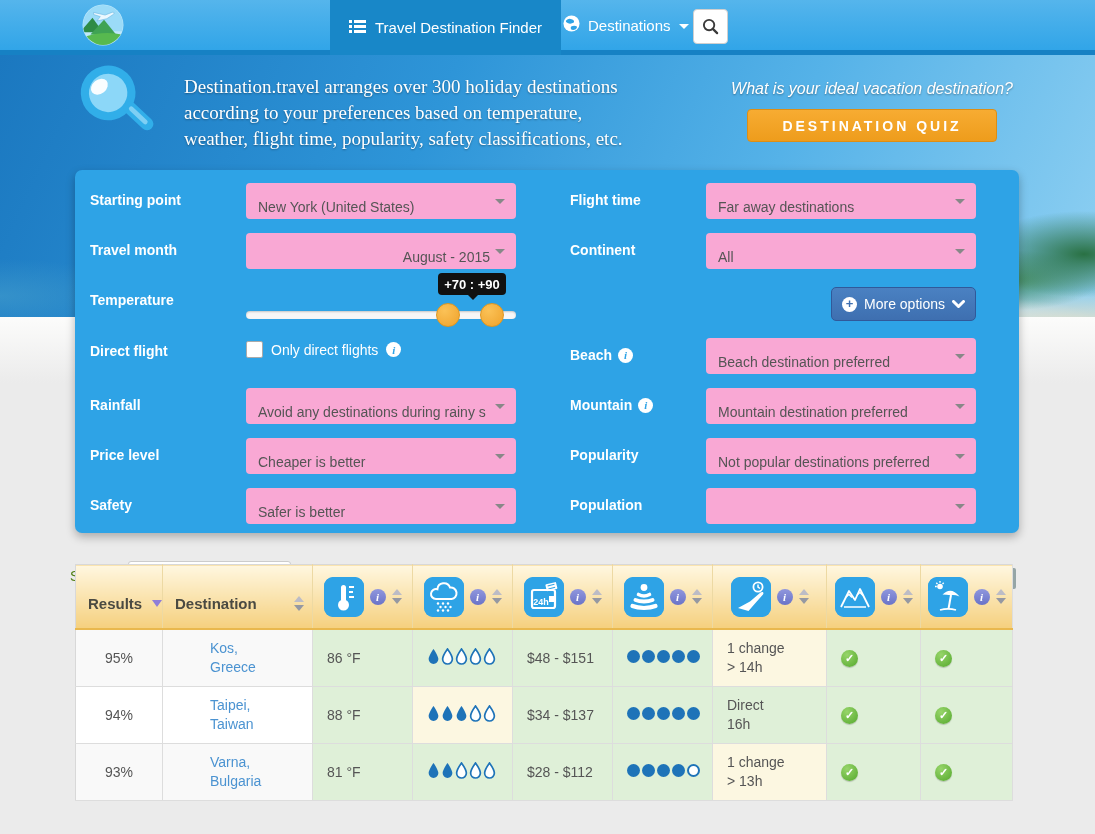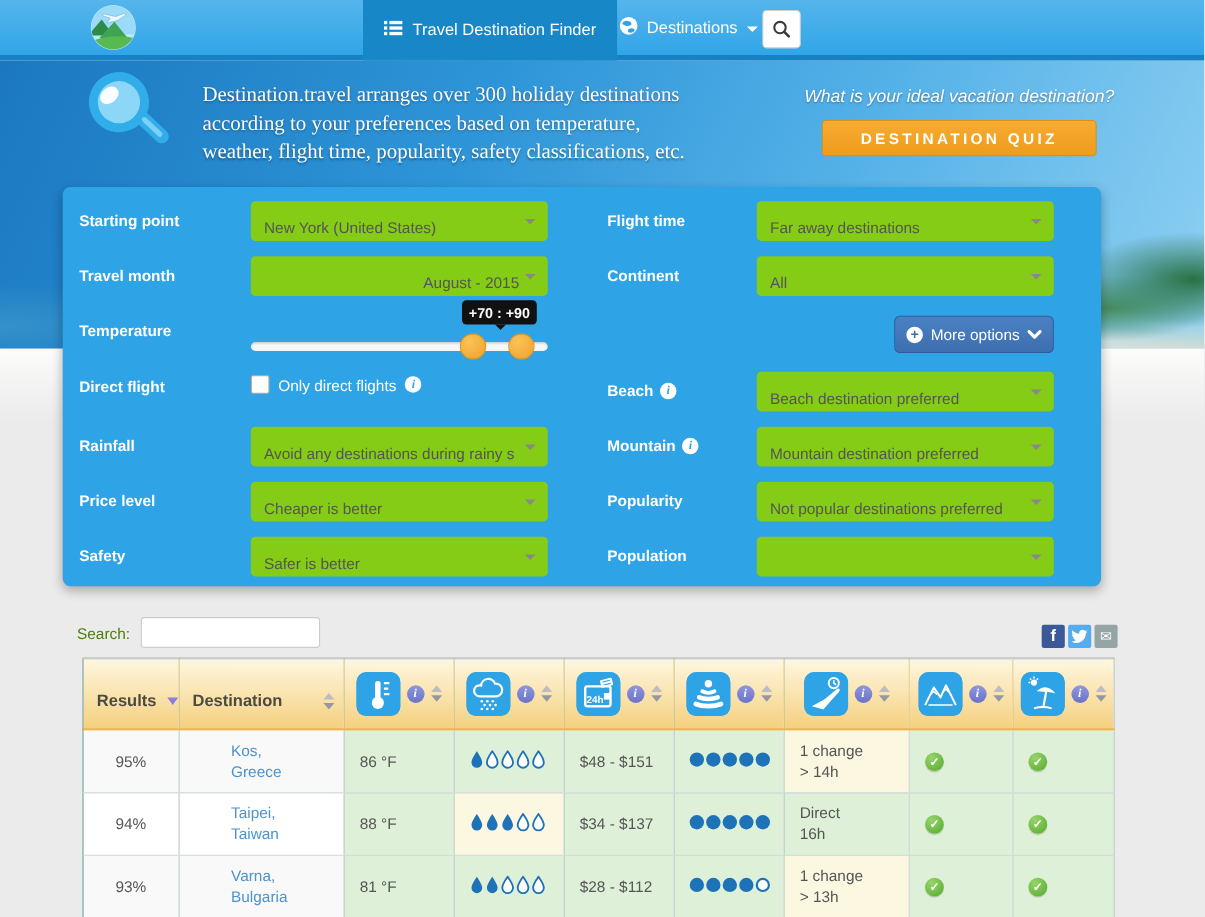--- a/index.html
+++ b/index.html
@@ -36,24 +36,24 @@
   .hero-mag{position:absolute;left:76px;top:62px;z-index:5;}
   .hero-text{position:absolute;left:184px;top:74px;width:530px;color:#fff;font-size:19px;line-height:26px;
     text-shadow:0 1px 2px rgba(0,0,0,.35);z-index:5;font-family:Liberation Serif, serif;}
   .hero-q{position:absolute;left:731px;top:80px;width:282px;text-align:center;color:#fff;font-size:16px;font-style:italic;
     text-shadow:0 1px 2px rgba(0,0,0,.35);z-index:5;}
   .quiz-btn{position:absolute;left:747px;top:109px;width:248px;height:31px;z-index:5;
     background:linear-gradient(#F7AC32,#EE9C1C);border:1px solid #DD8E14;border-radius:4px;
     color:#fff;font-weight:bold;font-size:14px;letter-spacing:3px;display:flex;align-items:center;justify-content:center;cursor:pointer;}
 
   
-  .panel{position:absolute;left:57px;top:170px;width:944px;height:363px;background:#2EA3E6;border-radius:7px;
+  .panel{position:absolute;left:75px;top:170px;width:944px;height:363px;background:#2EA3E6;border-radius:7px;
     box-shadow:0 4px 10px rgba(0,0,0,.28);z-index:10;}
   .f-label{position:absolute;color:#fff;font-weight:bold;font-size:14px;display:flex;align-items:center;gap:6px;}
-  .sel{position:absolute;width:270px;height:36px;background:#84cc16;border-radius:4px;display:flex;align-items:center;
+  .sel{position:absolute;width:270px;height:36px;background:#f9a8d4;border-radius:4px;display:flex;align-items:center;
     padding:12px 26px 0 12px;box-sizing:border-box;font-size:14px;color:#555;cursor:pointer;}
   .sel .val{white-space:nowrap;overflow:hidden;flex:1;}
   .sel .caret{width:0;height:0;border-left:5px solid transparent;border-right:5px solid transparent;border-top:5px solid #888;
     position:absolute;right:11px;top:16px;}
   .info-w{width:15px;height:15px;border-radius:50%;background:#fff;color:#2EA3E6;font-family:"Liberation Serif",serif;
     font-weight:bold;font-style:italic;font-size:11px;display:inline-flex;align-items:center;justify-content:center;cursor:pointer;}
   .cb-row{position:absolute;display:flex;align-items:center;gap:8px;color:#fff;font-size:14px;}
   .cb{width:15px;height:15px;background:#fff;border:1px solid #AAA;border-radius:2px;cursor:pointer;}
   .track{position:absolute;left:171px;top:141px;width:270px;height:8px;background:#F7F7F7;border-radius:4px;
     box-shadow:inset 0 1px 2px rgba(0,0,0,.2);cursor:pointer;}
@@ -70,21 +70,21 @@
   
   .search-label{position:absolute;left:70px;top:568px;font-size:14px;color:#4d7c0f;}
   .search-input{position:absolute;left:128px;top:561px;width:163px;height:28px;border:1px solid #CCC;border-radius:3px;
     box-sizing:border-box;padding:0 8px;font-size:13px;color:#333;background:#fff;}
   .social{position:absolute;top:568px;width:21px;height:21px;border-radius:2px;color:#fff;display:flex;align-items:center;justify-content:center;cursor:pointer;}
   .fb{left:947px;background:#3B5998;font-weight:bold;font-size:15px;}
   .tw{left:971px;background:#55ACEE;}
   .em{left:995px;background:#95A5A6;font-size:13px;}
 
   
-  .tbl{position:absolute;left:75px;top:598px;width:938px;border-collapse:collapse;table-layout:fixed;background:#0f766e;z-index:5;}
+  .tbl{position:absolute;left:75px;top:564px;width:938px;border-collapse:collapse;table-layout:fixed;background:#84cc16;z-index:5;}
   .tbl th{height:63px;background:linear-gradient(#FFF7E0,#F5D07E);border-right:1px solid #EDD9A3;border-bottom:2px solid #E9B84E;
     font-size:15px;color:#4A4A42;padding:0;}
   .tbl td{height:56px;border-right:1px solid #DDD;border-bottom:1px solid #DDD;padding:0 0 0 14px;font-size:14px;color:#555;vertical-align:middle;}
   .tbl th:last-child,.tbl td:last-child{border-right:1px solid #DDD;}
   .tbl{border:1px solid #D8D8D8;}
   .th-flex{display:flex;align-items:center;justify-content:center;gap:6px;height:100%;}
   .th-left{display:flex;align-items:center;justify-content:flex-start;gap:6px;height:100%;padding:14px 8px 0 12px;box-sizing:border-box;cursor:pointer;}
   .hicon{width:40px;height:40px;border-radius:9px;background:#2EA3E6;flex:0 0 40px;}
   .info-p{width:16px;height:16px;border-radius:50%;background:linear-gradient(#9097DD,#6A73C8);color:#fff;
     font-family:"Liberation Serif",serif;font-weight:bold;font-style:italic;font-size:11px;

